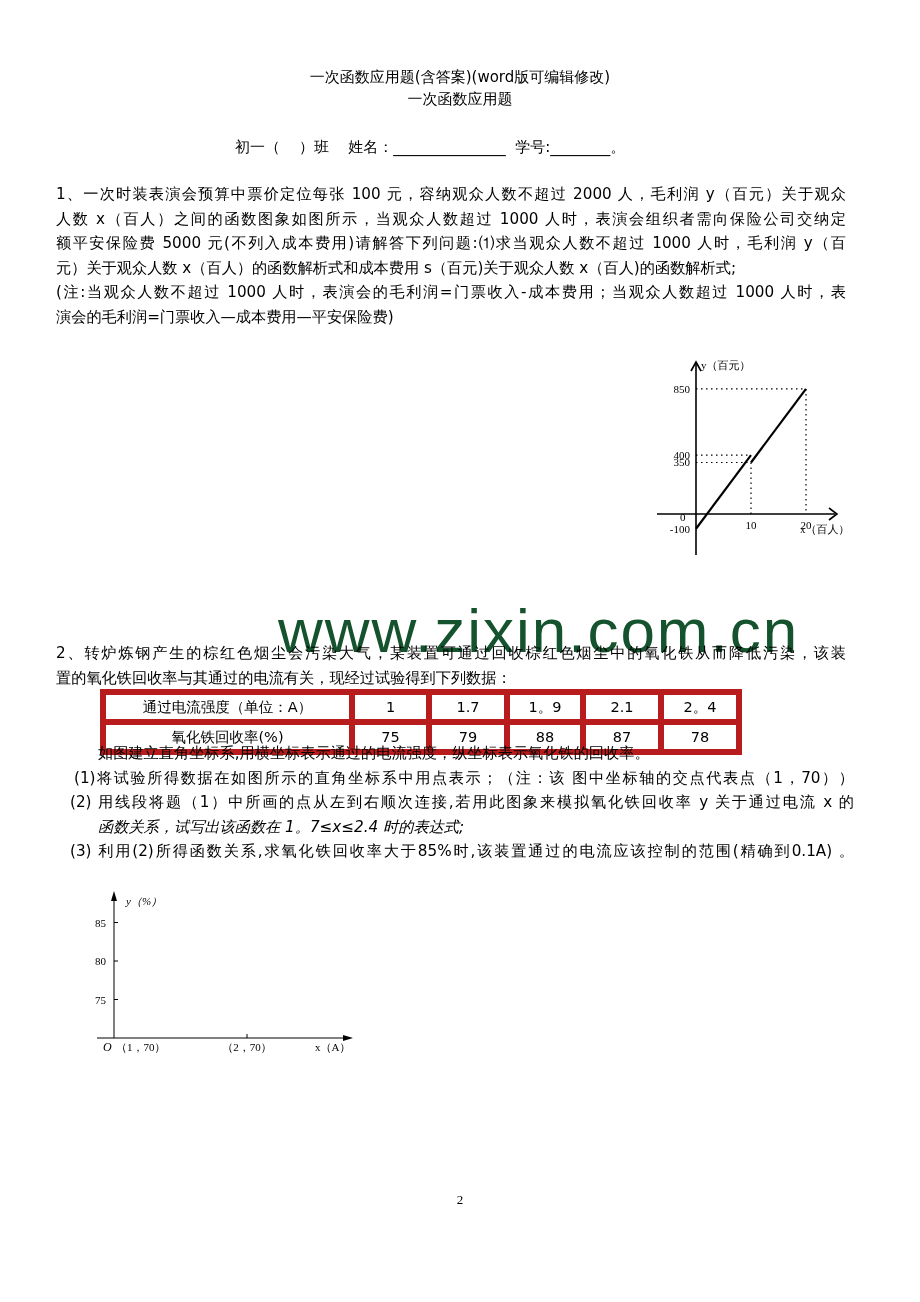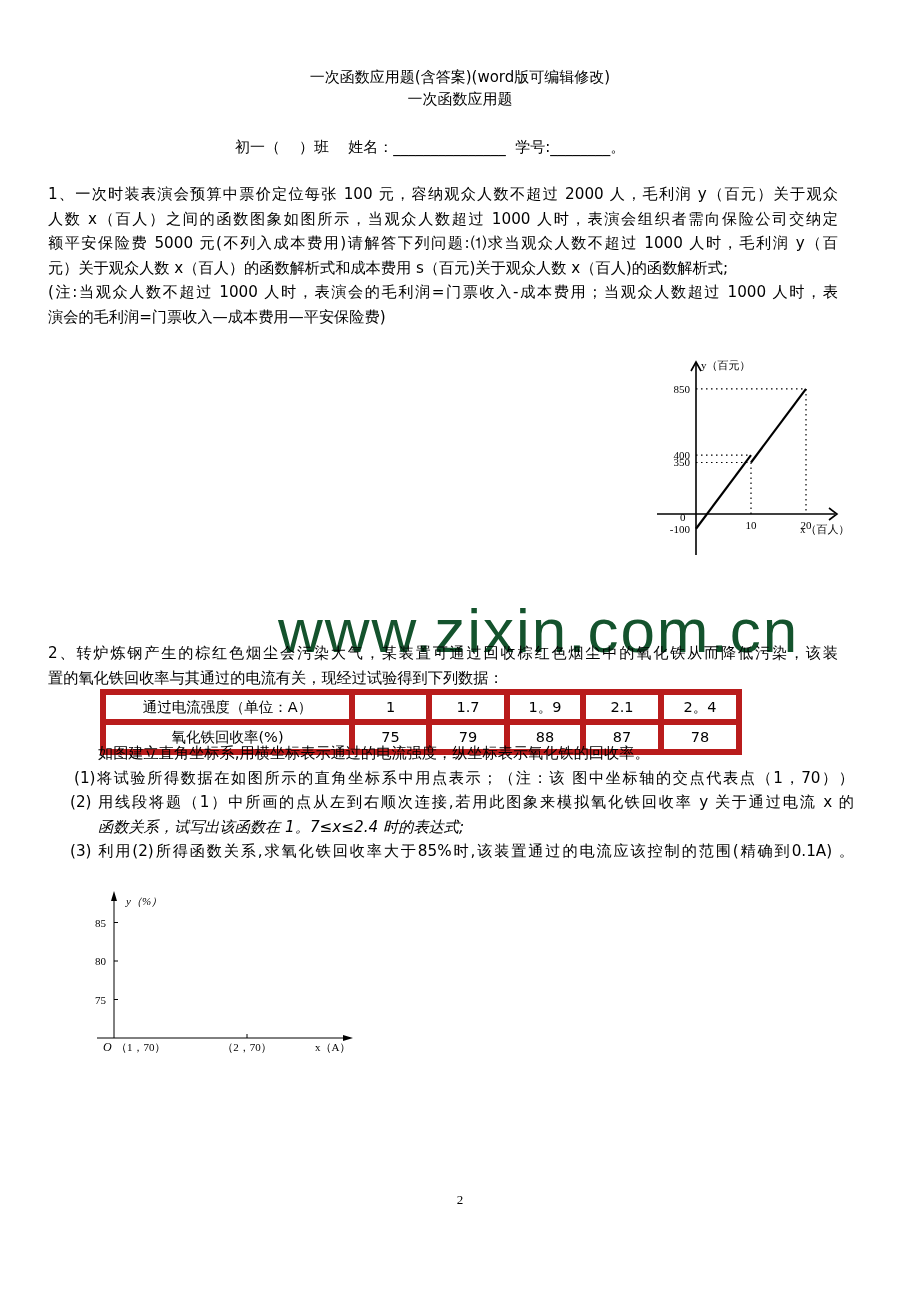--- a/index.html
+++ b/index.html
@@ -2,21 +2,21 @@
 <html><head>
 <meta charset="utf-8">
 <style>
   html, body { margin:0; padding:0; background:#fff; }
   body { width:920px; height:1302px; position:relative; overflow:hidden;
          font-family:"DejaVu Sans", "Liberation Sans", sans-serif; color:#000; }
   .abs { position:absolute; }
   .title1 { left:0; width:920px; top:68px; text-align:center; font-size:15px; }
   .title2 { left:0; width:920px; top:90px; text-align:center; font-size:15px; }
   .classline { left:235px; top:138px; font-size:15px; white-space:pre; }
-  .para { left:48px; width:790px; font-size:15.2px; line-height:24.5px; }
+  .para { left:56px; width:790px; font-size:15.2px; line-height:24.5px; }
   .line { white-space:nowrap; display:block; text-align:justify; text-align-last:justify; }
   .line.last { text-align-last:left; }
   .watermark { left:238px; top:595px; font-size:62px; color:#14532d; font-family:"Liberation Sans", sans-serif; letter-spacing:2px;margin-left:40px; }
   table.data { position:absolute; left:100px; top:689px; border-collapse:collapse; font-size:14.5px; }
   table.data td { border:6px solid #b91c1c; height:24px; padding:0; text-align:center; }
   .pnum { left:0; width:920px; top:1192px; text-align:center; font-size:13px; font-family:"Liberation Serif", serif; }
   svg text { font-family:"Liberation Serif", "DejaVu Serif", serif; }
 </style>
 </head>
 <body>

